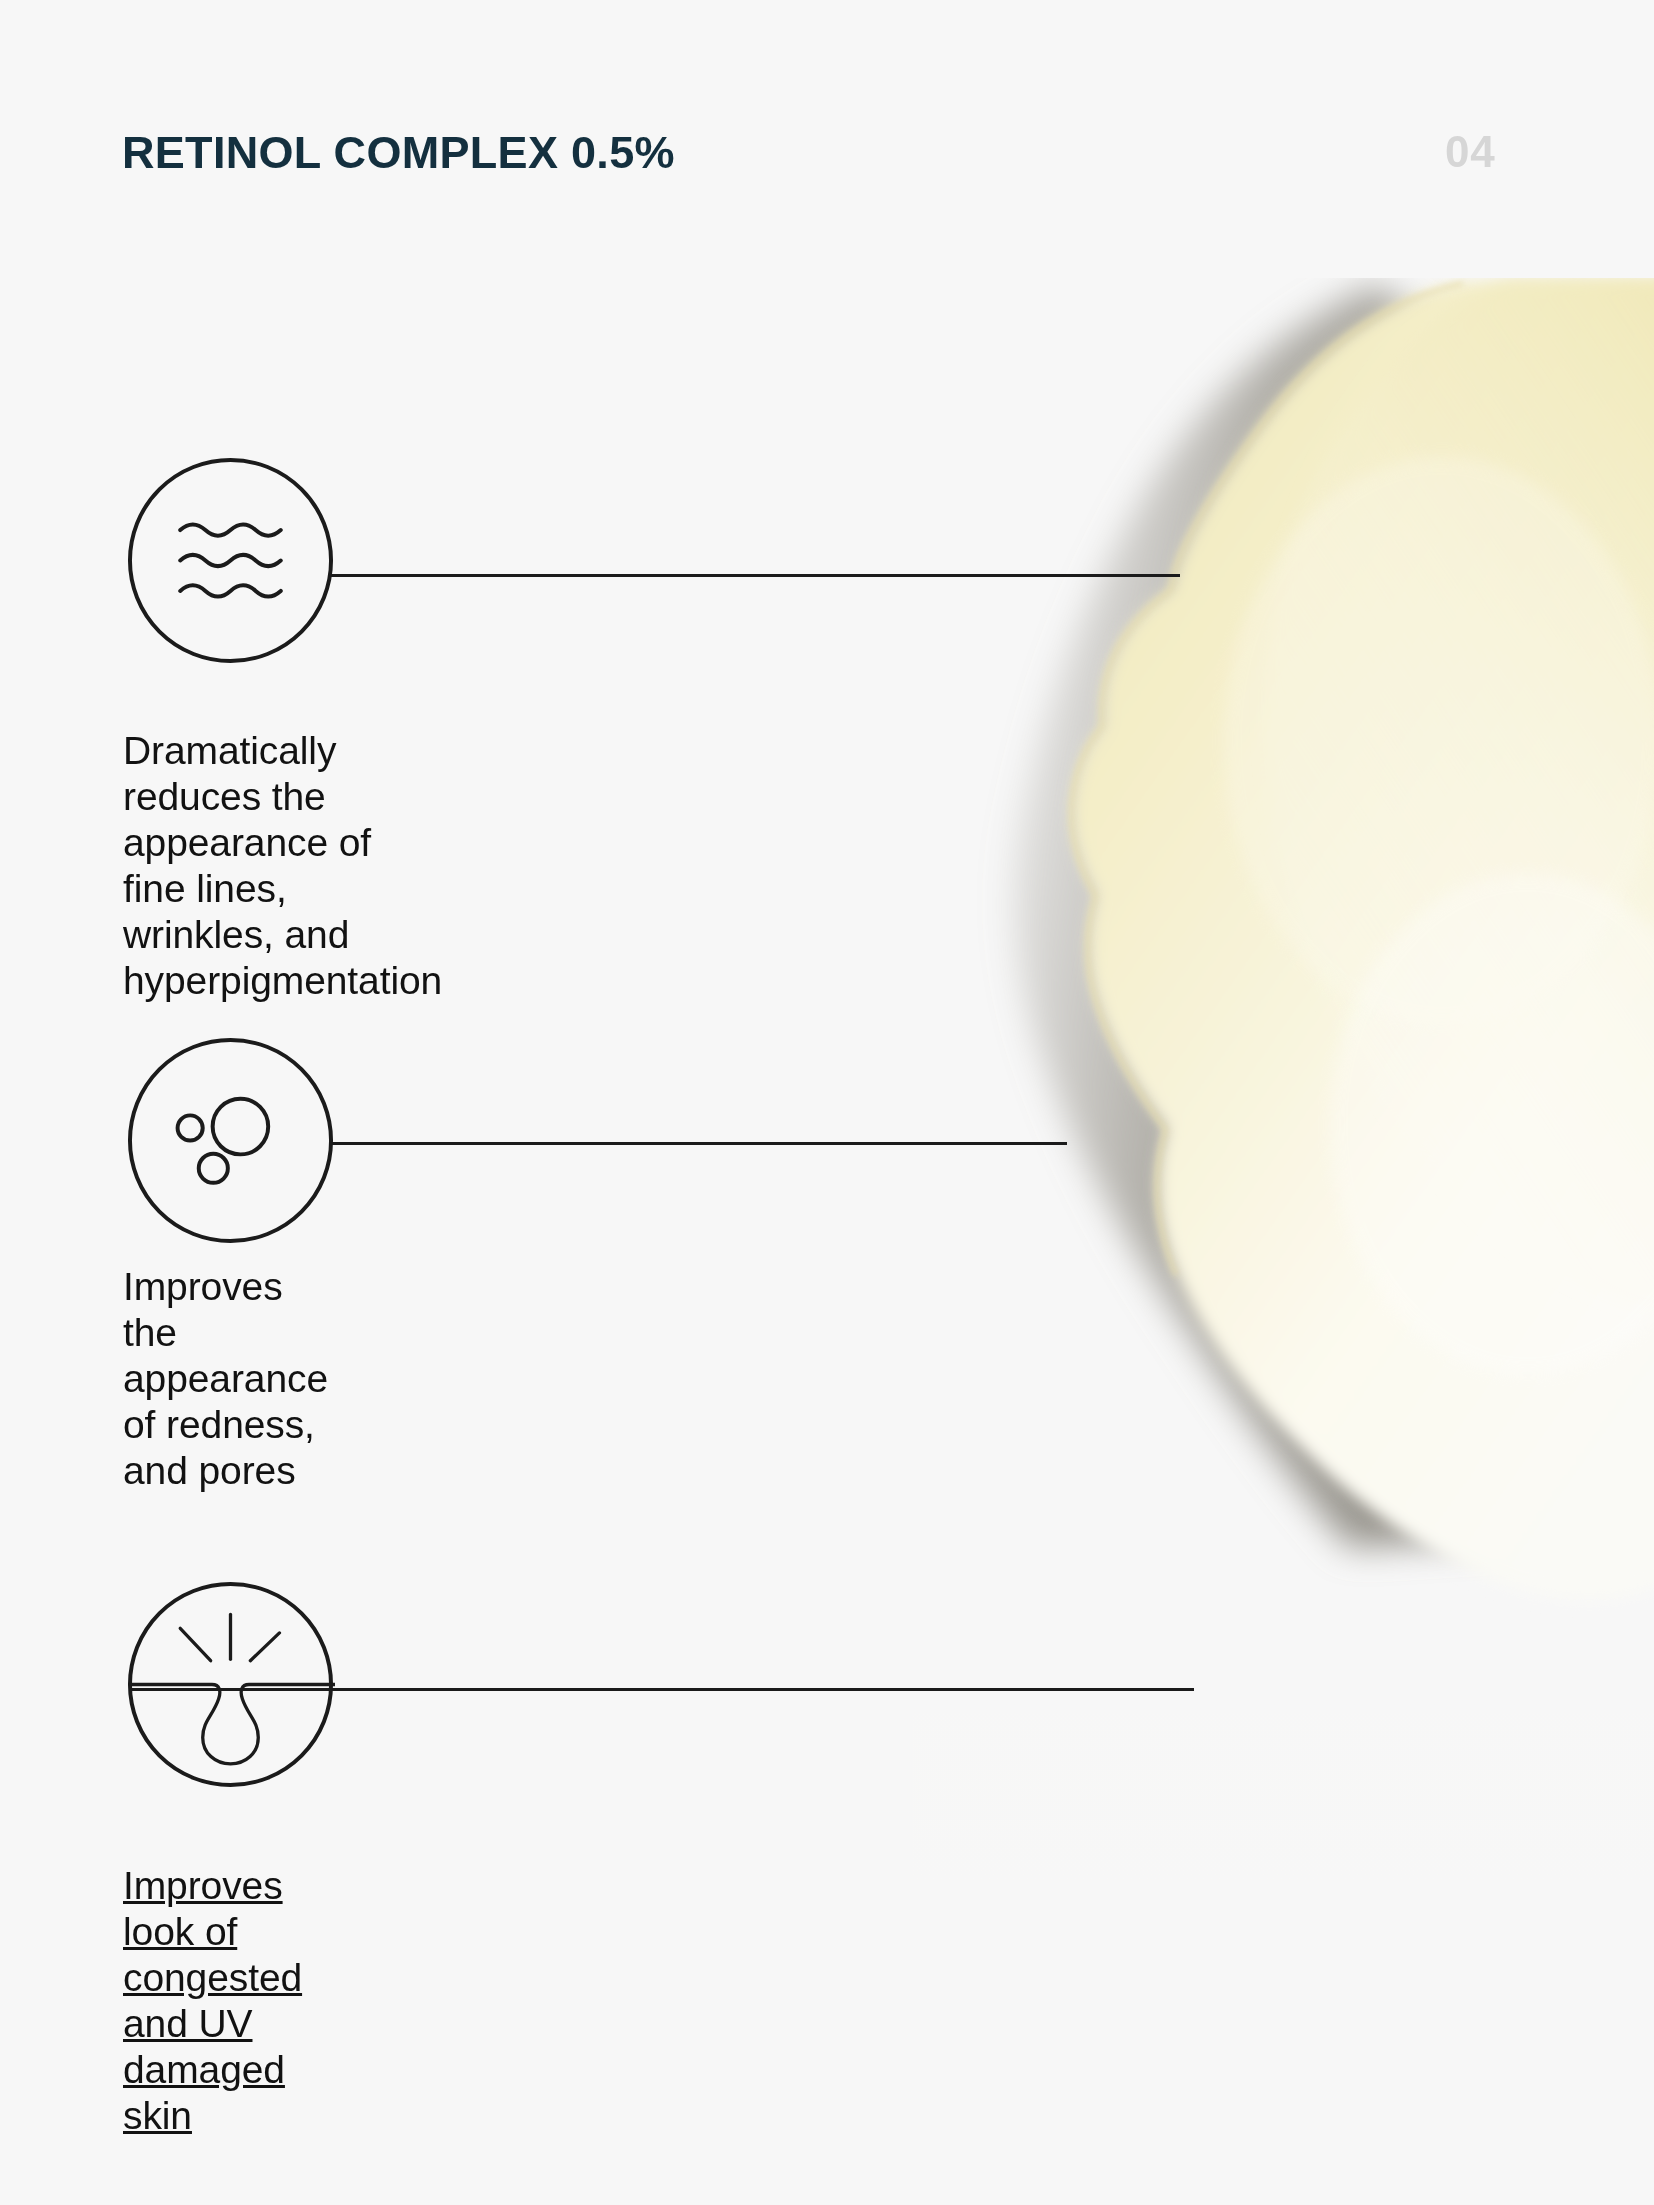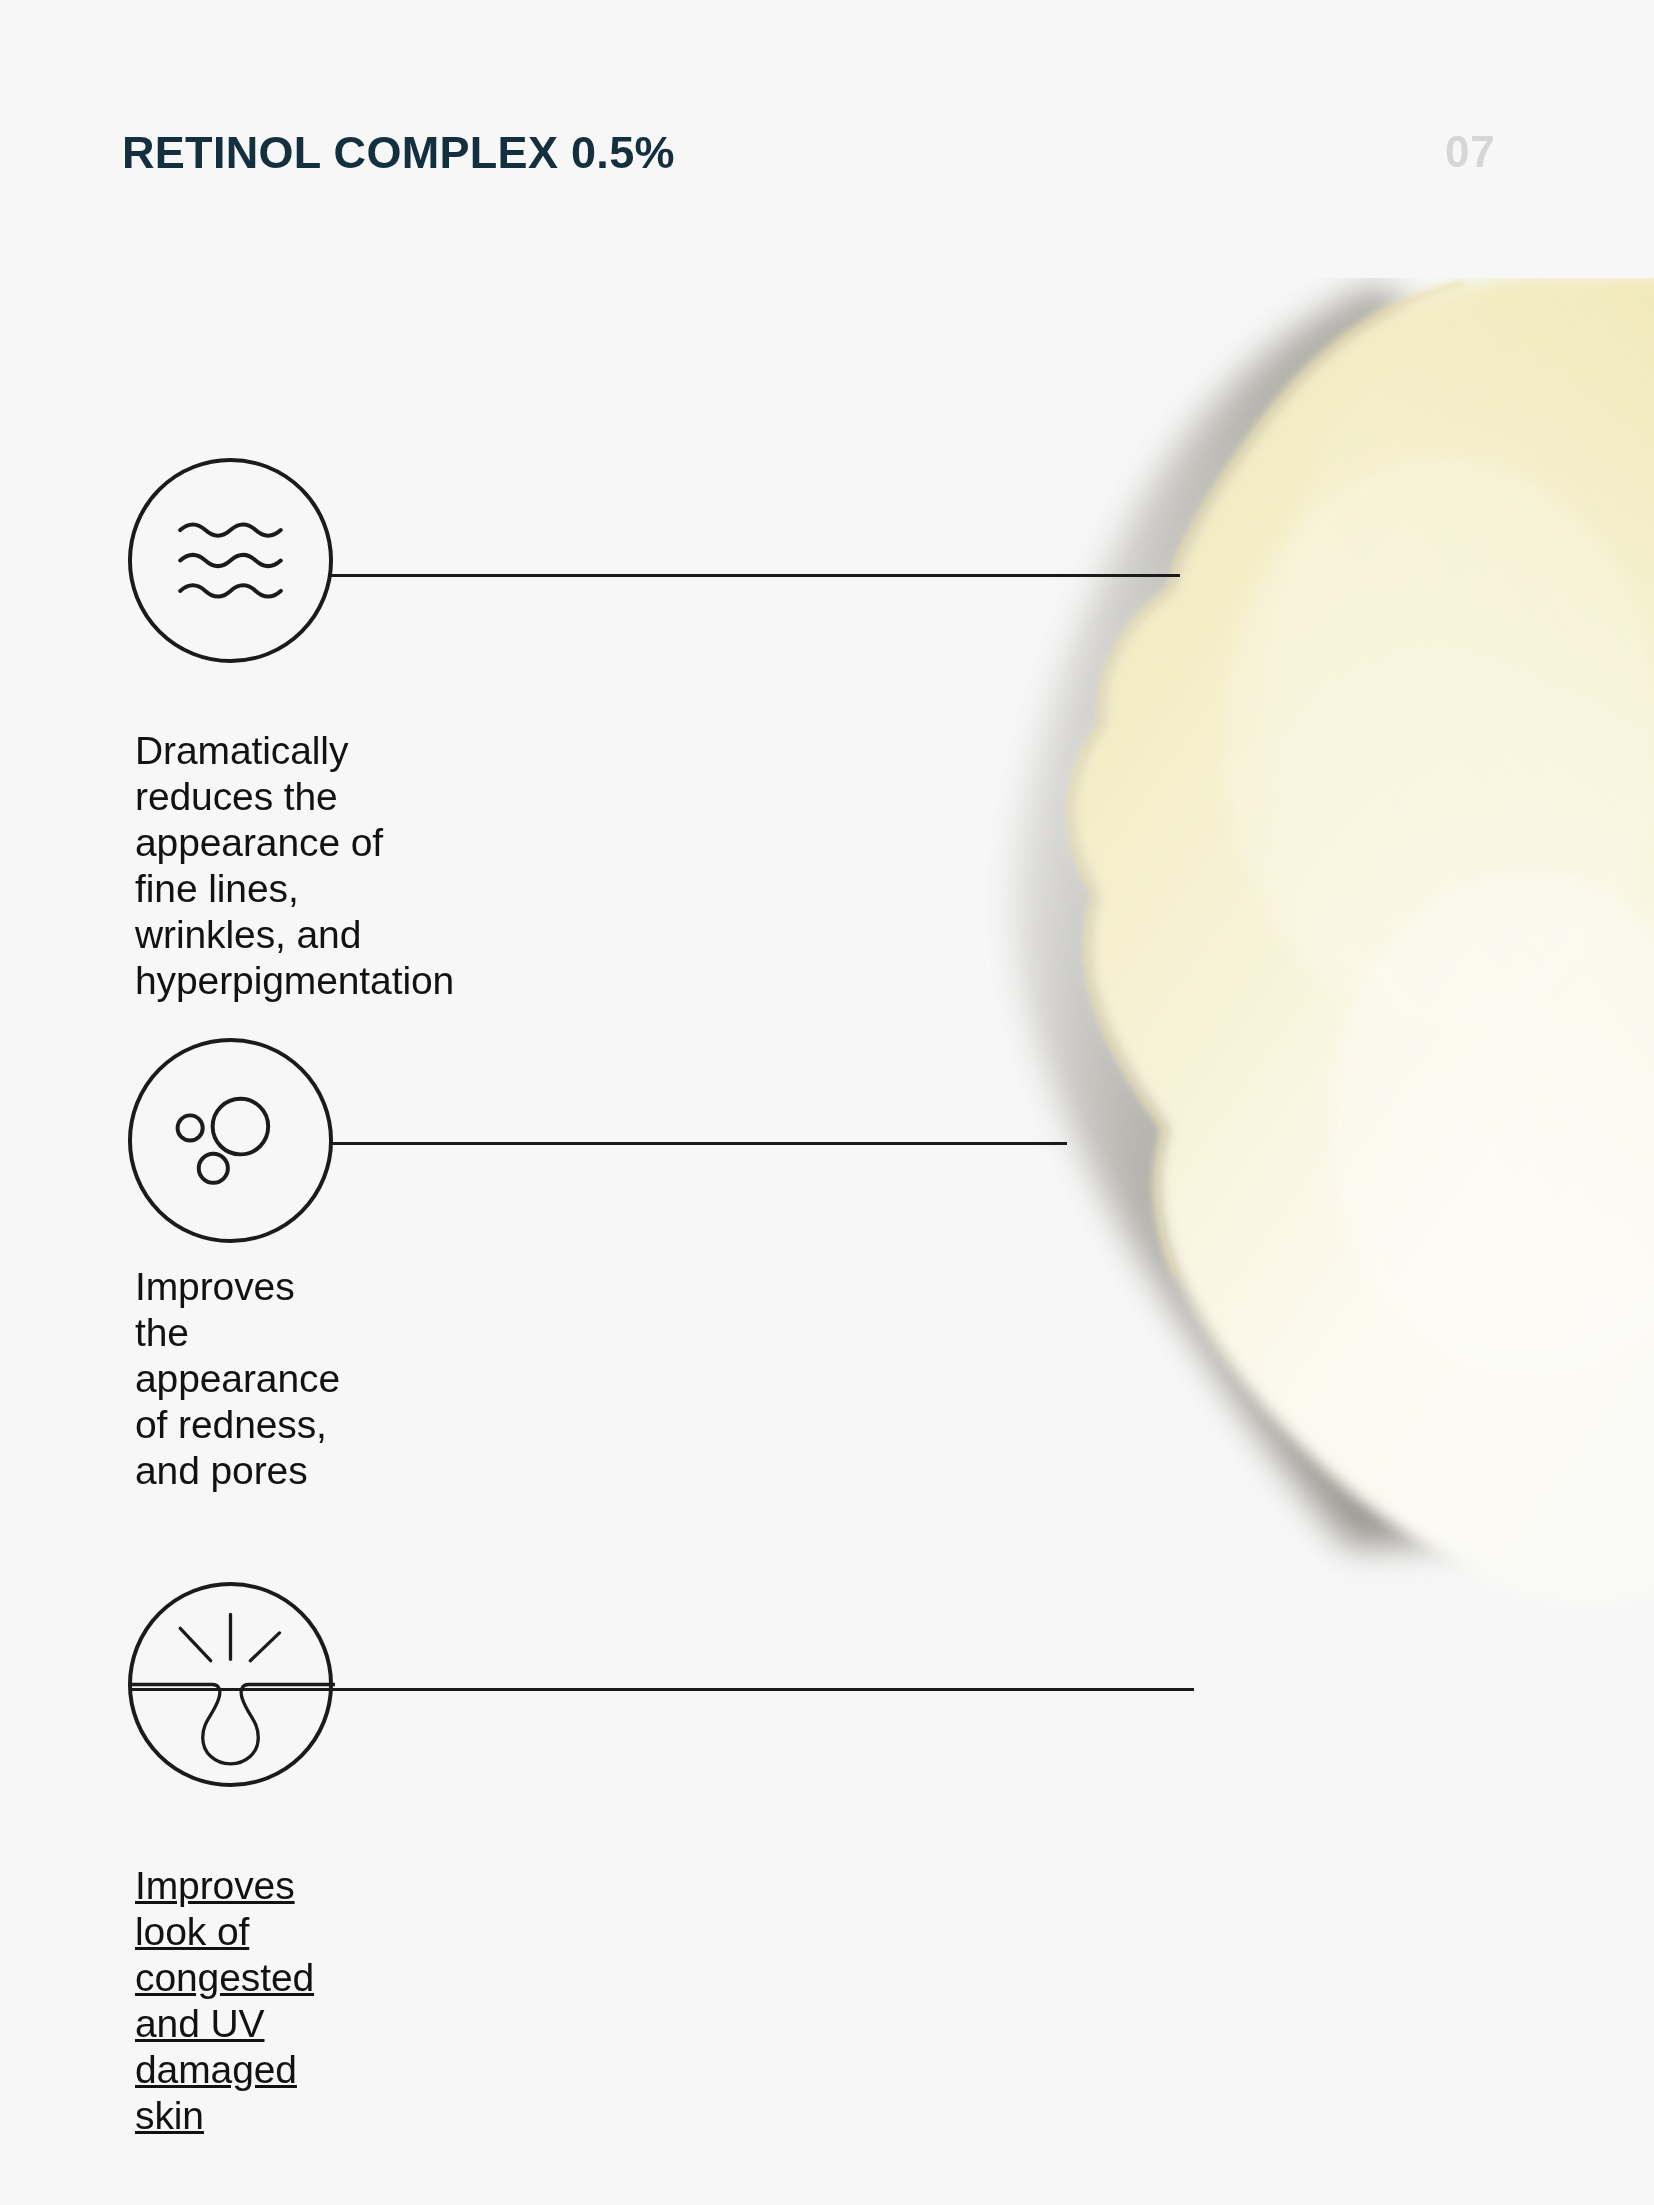--- a/index.html
+++ b/index.html
@@ -82,21 +82,20 @@
   }
 
   .feature-text {
     position: absolute;
     left: 123px;
     font-size: 39px;
     line-height: 1.18;
     color: #121212;
     white-space: pre-line;
     letter-spacing: -0.1px;
-    margin-left: 12px;
   }
 
   
   .f1 .feature-icon { top: 456px; }
   .f1 .connector { left: 331px; top: 574px; width: 849px; }
   .f1 .feature-text { top: 728px; }
 
   .f2 .feature-icon { top: 1036px; }
   .f2 .connector { left: 331px; top: 1142px; width: 736px; }
   .f2 .feature-text { top: 1264px; }
@@ -202,21 +201,21 @@
 
       <ellipse cx="800" cy="700" rx="330" ry="430" fill="#fdfbef" opacity="0.32" filter="url(#blurSoft)"></ellipse>
       <ellipse cx="930" cy="1280" rx="300" ry="380" fill="#ffffff" opacity="0.30" filter="url(#blurSoft)"></ellipse>
 
       <rect x="0" y="1450" width="1260" height="1110" fill="url(#fadeBottom)"></rect>
     </svg>
   </div>
 
   <div class="header">
     <div class="page-title">RETINOL COMPLEX 0.5%</div>
-    <div class="page-number">07</div>
+    <div class="page-number">04</div>
   </div>
 
   <div class="feature f1">
     <div class="connector"></div>
     <div class="feature-icon">
       <svg viewBox="0 0 316 316" xmlns="http://www.w3.org/2000/svg">
         <circle cx="158" cy="158" r="152" fill="none" stroke="#1b1b1b" stroke-width="6"></circle>
         <path d="M 82 112 q 19 -17 38 0 q 19 17 38 0 q 19 -17 38 0 q 19 17 38 0" fill="none" stroke="#1b1b1b" stroke-width="6" stroke-linecap="round"></path>
         <path d="M 82 158 q 19 -17 38 0 q 19 17 38 0 q 19 -17 38 0 q 19 17 38 0" fill="none" stroke="#1b1b1b" stroke-width="6" stroke-linecap="round"></path>
         <path d="M 82 204 q 19 -17 38 0 q 19 17 38 0 q 19 -17 38 0 q 19 17 38 0" fill="none" stroke="#1b1b1b" stroke-width="6" stroke-linecap="round"></path>

